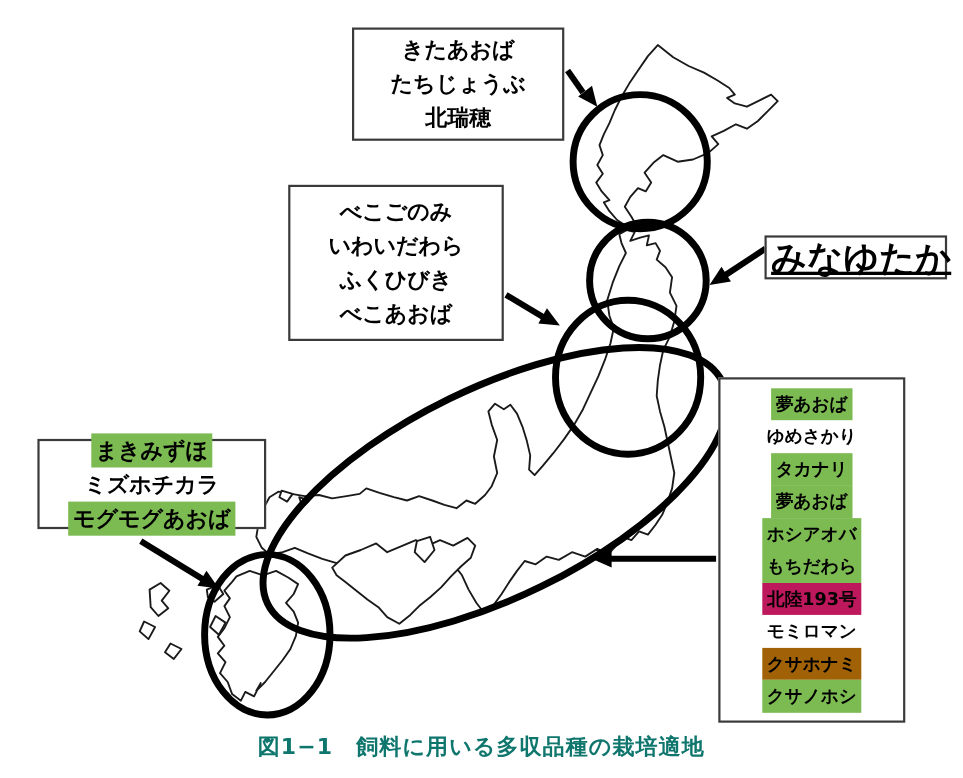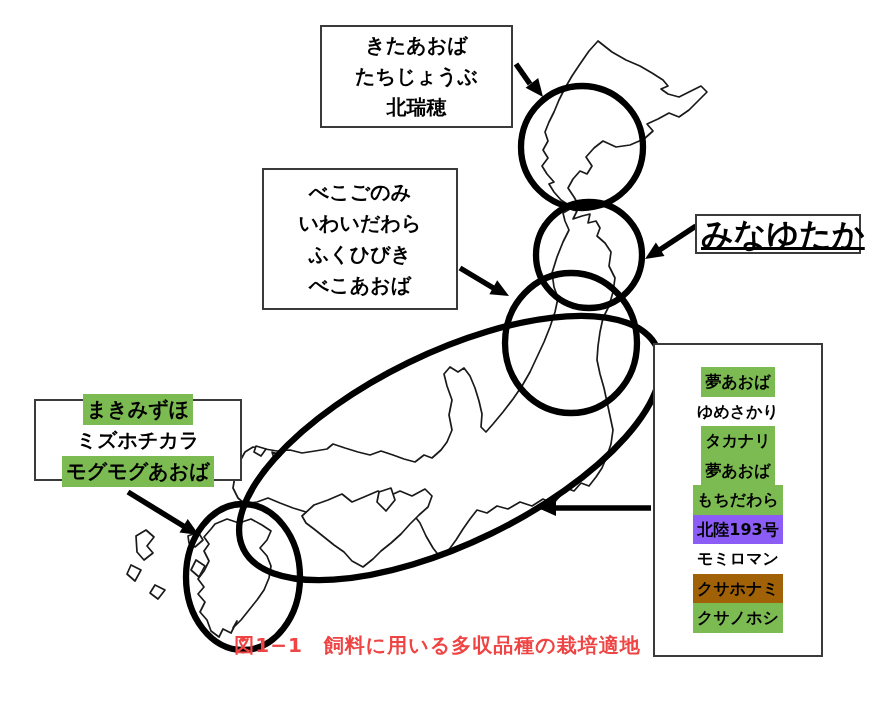--- a/index.html
+++ b/index.html
@@ -27,23 +27,23 @@
   .vline {
     display:block; width:fit-content;
     font-weight:bold; color:#000000;
     font-size:20px; line-height:31px;
     padding:0 4px; margin:0 auto;
     white-space:nowrap; text-align:center;
   }
   .box-honshu .vline { font-size:16px; line-height:29.5px; }
   .box-mina .vline { font-size:32px;text-decoration:underline; }
   .caption {
-    position:absolute; left:0; top:632px; width:100%;
+    position:absolute; left:0; top:665px; width:100%;
     text-align:center; font-weight:bold; font-size:20px;
-    color:#ef4444; letter-spacing:1px;
+    color:#0f766e; letter-spacing:1px;
   }
 </style>
 </head>
 <body>
 
 <div class="stage">
 
   <svg class="map-svg" width="875" height="707" viewBox="0 0 875 707">
 
     <path class="land" d="M598,41 L612,52 626,60 640,66 652,73 663,80 668,86 661,89 668,94 679,97 691,91 701,86 707,92 698,101 689,110 679,117 669,113 658,119 647,124 653,131 644,139 630,145 616,147 603,141 594,148 586,157 592,166 587,174 580,171 573,179 568,188 574,197 578,204 570,206 561,200 554,192 549,184 554,182 547,174 542,166 548,158 543,150 548,141 545,132 549,122 554,112 559,100 565,88 572,76 580,64 589,51 Z"></path>
@@ -106,22 +106,23 @@
 
   <div class="label-box box-mina" style="left:695px; top:214px; width:166px; height:40px;">
       <span class="vline">みなゆたか</span>
     </div>
 
   <div class="label-box box-honshu" style="left:653px; top:343px; width:170px; height:314px;">
       <span class="vline hl" style="background: rgb(124, 186, 82);">夢あおば</span>
       <span class="vline">ゆめさかり</span>
       <span class="vline hl" style="background: rgb(124, 186, 82);">タカナリ</span>
       <span class="vline hl" style="background: rgb(124, 186, 82);">夢あおば</span>
+      <span class="vline hl" style="background: rgb(124, 186, 82);">ホシアオバ</span>
       <span class="vline hl" style="background: rgb(124, 186, 82);">もちだわら</span>
-      <span class="vline hl" style="background: #8b5cf6;">北陸193号</span>
+      <span class="vline hl" style="background: #be185d;">北陸193号</span>
       <span class="vline">モミロマン</span>
       <span class="vline hl" style="background: #a16207;">クサホナミ</span>
       <span class="vline hl" style="background: rgb(124, 186, 82);">クサノホシ</span>
     </div>
 
   <div class="label-box" style="left:34px; top:399px; width:208px; height:82px;">
       <span class="vline hl" style="background: rgb(124, 186, 82);">まきみずほ</span>
       <span class="vline">ミズホチカラ</span>
       <span class="vline hl" style="background: rgb(124, 186, 82);">モグモグあおば</span>
     </div>

